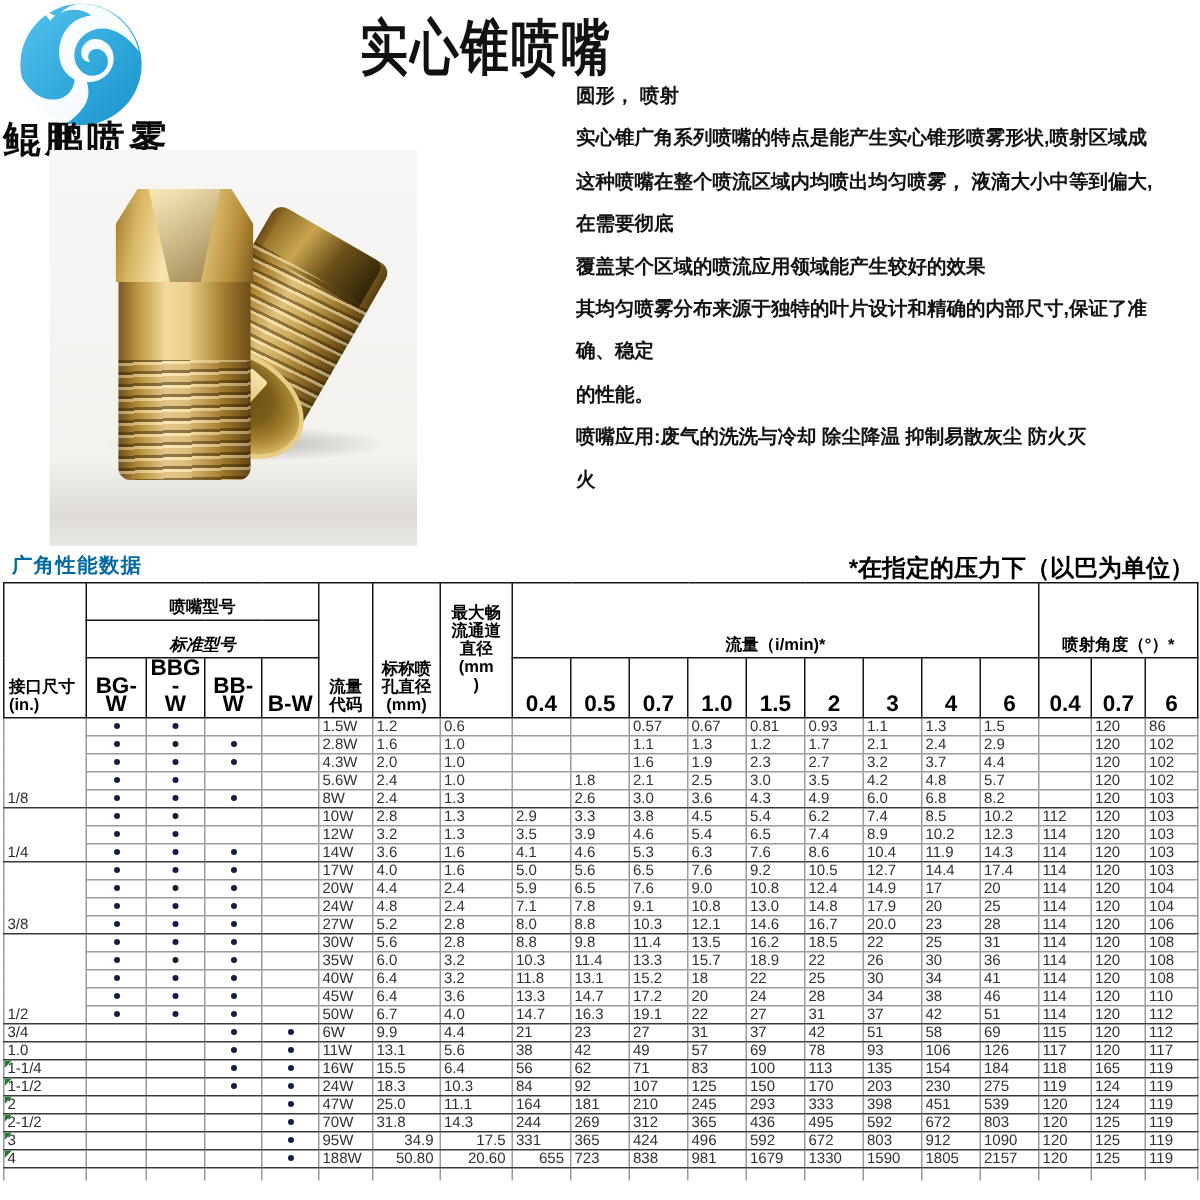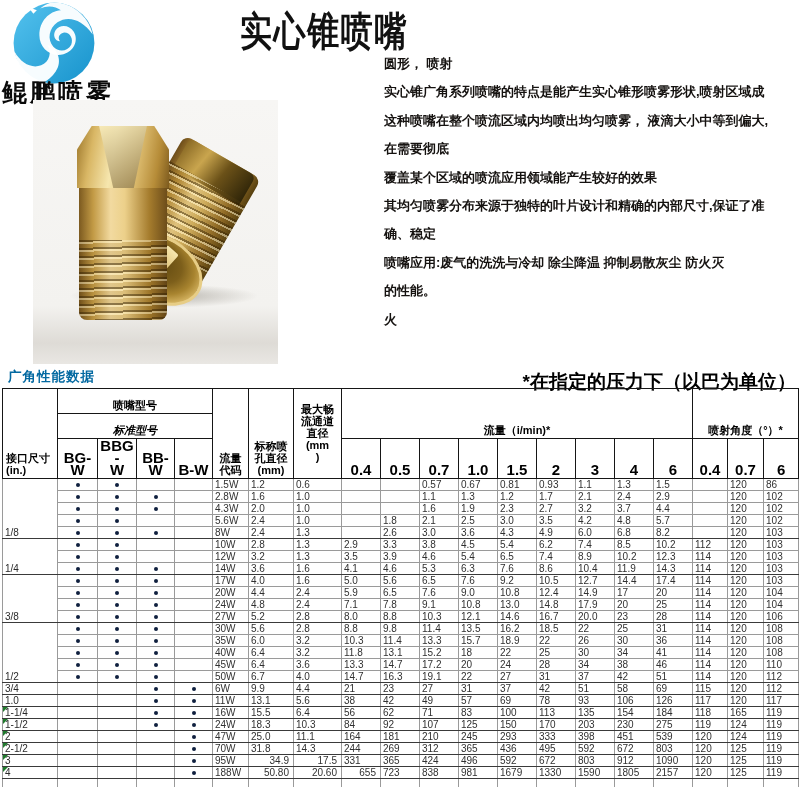--- a/index.html
+++ b/index.html
@@ -55,21 +55,21 @@
       background:radial-gradient(ellipse at 46% 42%, #5f470f 0%, #7d5f1b 38%, #a8842f 58%, #d9b866 76%, #b99140 90%, #7c5c1d 100%); }
   .noz2 .vane { position:absolute; left:40%; top:10%; width:15px; height:78%;
       transform:rotate(12deg); border-radius:2px;
       background:linear-gradient(180deg,#f6e6ae 0%,#d9b765 55%,#8a6a25 100%); }
   .shadow { position:absolute; bottom:56px; left:36px; width:190px; height:24px;
       border-radius:50%; background:radial-gradient(ellipse, rgba(110,104,92,.45), rgba(110,104,92,0) 70%); }
 
   
   .caption { position:absolute; left:8px; top:368px; font-size:13.5px; font-weight:bold;
              letter-spacing:1px; color:#0369a1; }
-  .note { position:absolute; right:4px; top:369px; font-size:19px; font-weight:bold; color:#000; }
+  .note { position:absolute; right:4px; top:369px; font-size:16px; font-weight:bold; color:#000; }
 
   table.spec { position:absolute; left:2px; top:388px; width:796px;
         border-collapse:collapse; table-layout:fixed; }
   .spec th { font-size:11px; font-weight:bold; color:#000;
         border:1px solid #161616; vertical-align:bottom; text-align:center;
         padding:1px 2px 2px 2px; line-height:12px; white-space:pre-line; }
   .spec th.left { text-align:left; padding-left:3px; }
   .spec th.mid { vertical-align:middle; }
   .spec td { font-size:10px; color:#303030; border:1px solid #9a9a9a;
         height:11.5px; line-height:11px; padding:0 1px 0 2px; text-align:left;
@@ -108,22 +108,22 @@
 <div class="title">实心锥喷嘴</div>
 
 <div class="desc">
     <div>圆形， 喷射</div>
     <div>实心锥广角系列喷嘴的特点是能产生实心锥形喷雾形状,喷射区域成</div>
     <div>这种喷嘴在整个喷流区域内均喷出均匀喷雾， 液滴大小中等到偏大,</div>
     <div>在需要彻底</div>
     <div>覆盖某个区域的喷流应用领域能产生较好的效果</div>
     <div>其均匀喷雾分布来源于独特的叶片设计和精确的内部尺寸,保证了准</div>
     <div>确、稳定</div>
+    <div>的性能。</div>
     <div>喷嘴应用:废气的洗洗与冷却    除尘降温    抑制易散灰尘   防火灭</div>
-    <div>的性能。</div>
     <div>火</div>
   </div>
 
 <div class="photo">
   <div class="shadow"></div>
   <div class="noz2">
     <div class="body"></div>
       <div class="cap"></div>
       <div class="threads"></div>
     <div class="face">

